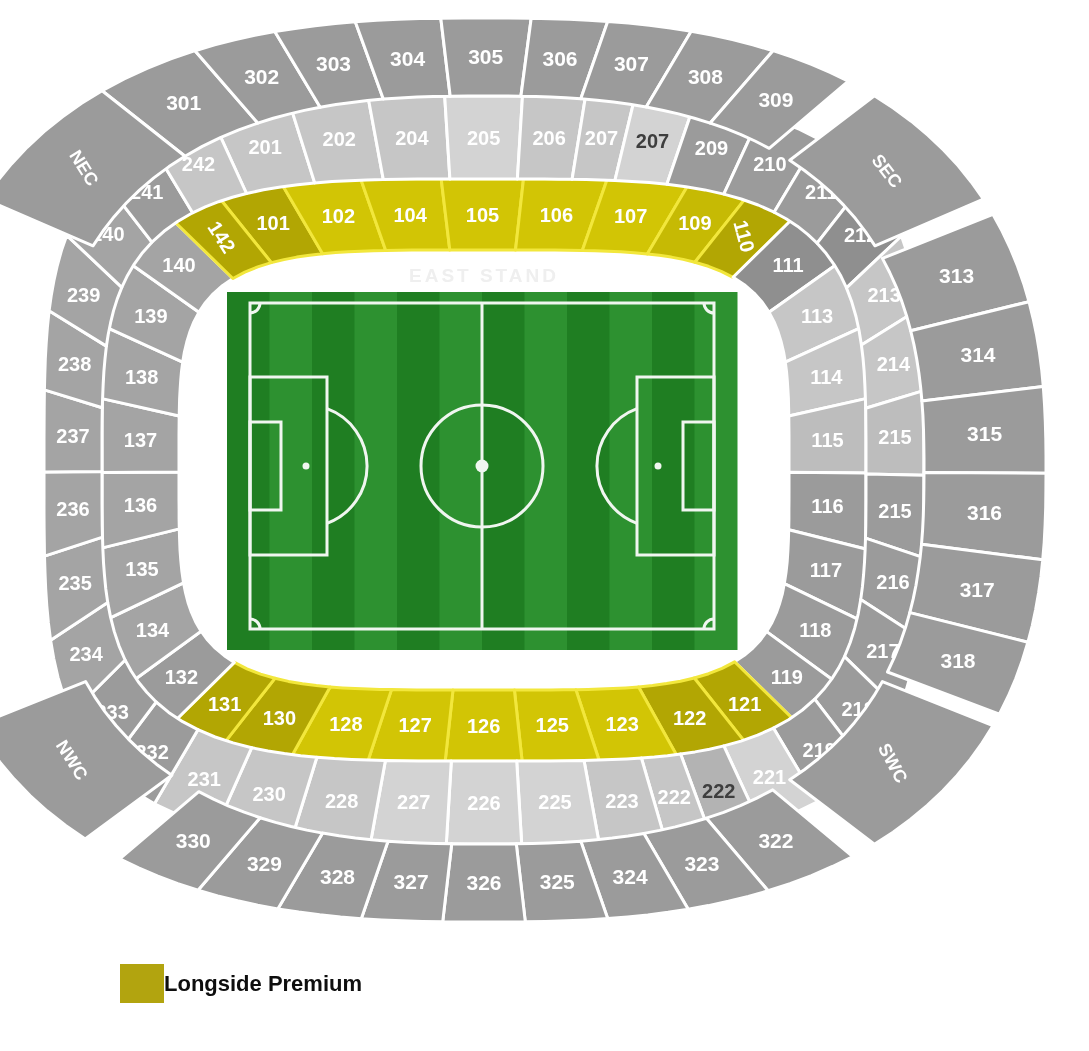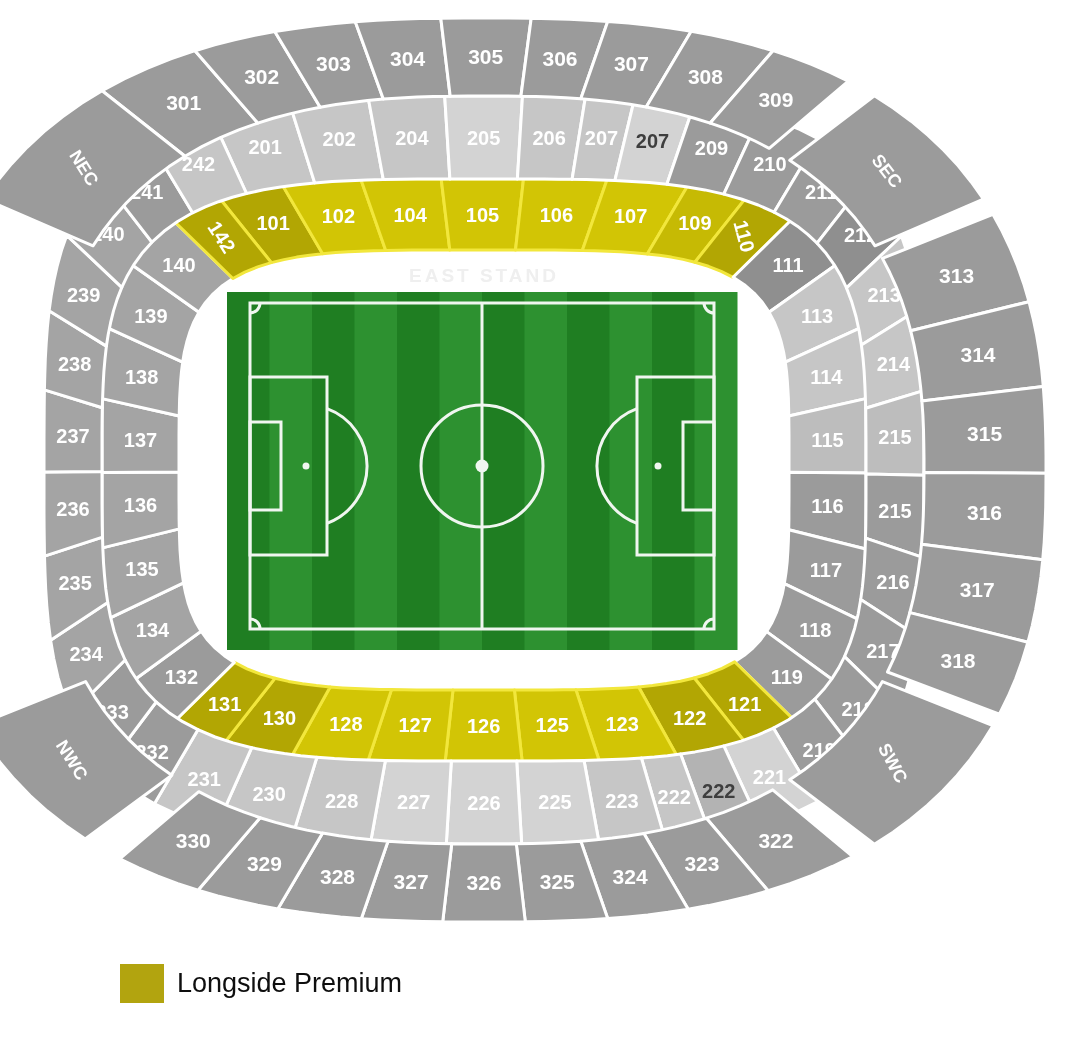--- a/index.html
+++ b/index.html
@@ -4,21 +4,21 @@
 <title>Seat Map</title>
 <style>
   html,body{margin:0;padding:0;background:#ffffff;}
   body{width:1089px;height:1051px;position:relative;font-family:"Liberation Sans",sans-serif;}
   #map-svg{position:absolute;left:0;top:0;}
   .sec path{stroke-width:3px;stroke-linejoin:round;cursor:pointer;}
   .sec-label{font-weight:700;pointer-events:none;}
   .stand-label{font-weight:700;fill:#efefef;letter-spacing:3px;font-size:19px;text-anchor:middle;}
   .legend{position:absolute;left:120px;top:964px;display:flex;align-items:center;}
   .legend-swatch{width:44px;height:39px;display:inline-block;background:#b2a40f;}
-  .legend-label{font-size:27px;color:#0e0e0e;margin-left:13px;font-weight:400;}
+  .legend-label{font-size:22px;color:#0e0e0e;font-weight:700;}
 </style>
 </head>
 <body>
 
 <svg id="map-svg" width="1089" height="1051" viewBox="0 0 1089 1051">
   <g id="sections-layer">
       <g class="sec">
         <path d="M217.6 195.7L233.3 191.7L249.4 188.4L265.6 185.9L281.8 183.9L322.6 253.7L309.6 255.2L296.7 257.1L283.9 259.6L271.3 262.6Z" fill="#b2a603" stroke="#f2e73c"></path>
         <text class="sec-label" x="273.1" y="222.8" text-anchor="middle" dy="0.35em" font-size="20" fill="#ffffff">101</text>
       </g>

